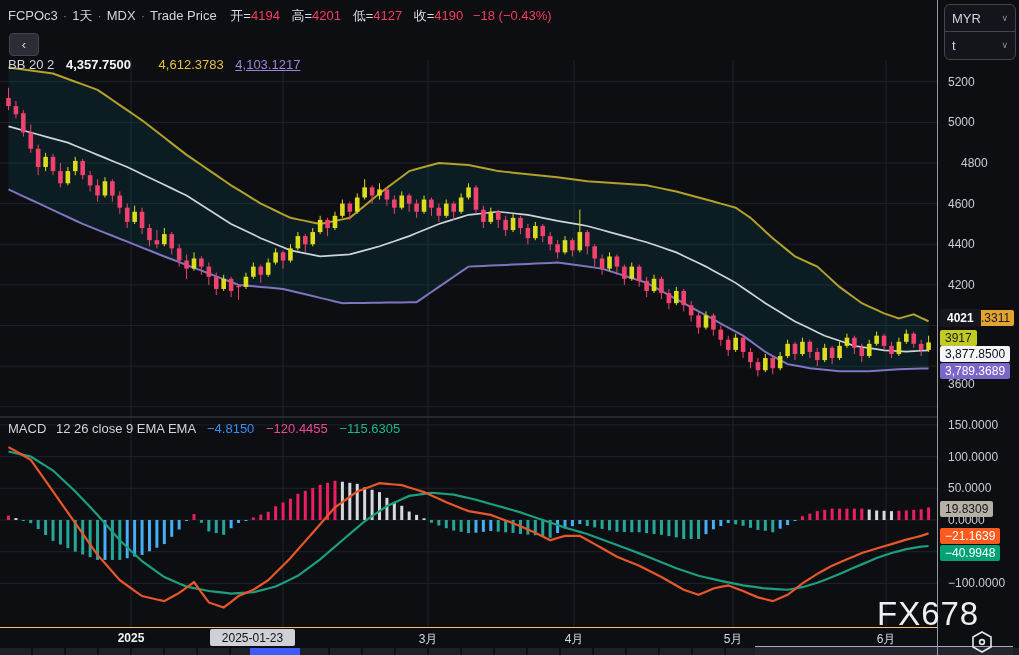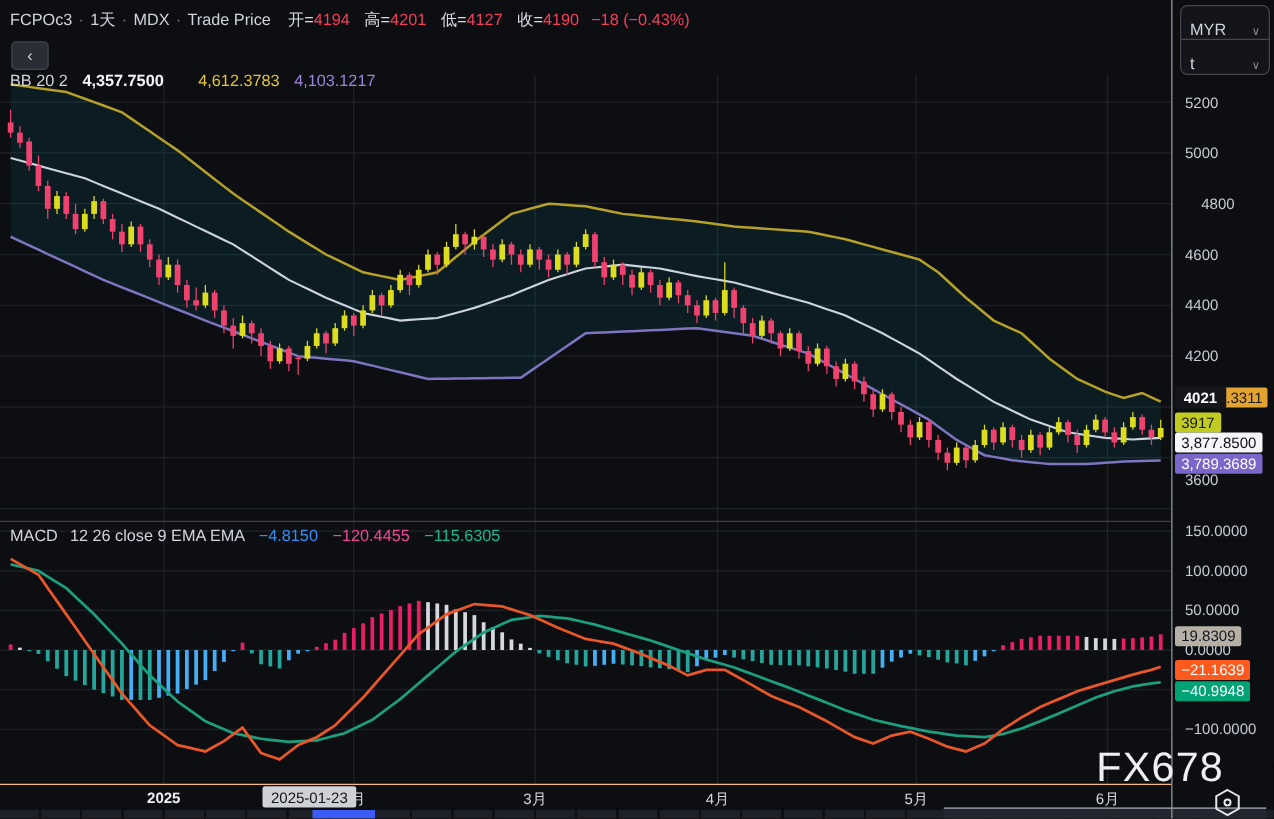--- a/index.html
+++ b/index.html
@@ -11,21 +11,21 @@
   #header .lbl{color:#d8dbe3;}
   #header .val{color:#f43e5c;}
   #header .chg{color:#f43e5c;margin-left:6px;}
   #back-btn{position:absolute;left:9px;top:33px;width:28px;height:21px;background:#2a2d35;
             border:1px solid #43464f;border-radius:4px;color:#d1d4dc;font-size:13px;
             display:flex;align-items:center;justify-content:center;z-index:30;cursor:pointer;}
   #bb-legend{position:absolute;left:8px;top:57px;font-size:13px;white-space:nowrap;z-index:30;}
   #bb-legend .name{color:#d1d4dc;}
   #bb-legend .basis{color:#f4f6fa;font-weight:bold;margin-left:8px;}
   #bb-legend .upper{color:#e3c237;margin-left:24px;}
-  #bb-legend .lower{color:#9c85d8;margin-left:8px;}
+  #bb-legend .lower{color:#9c85d8;margin-left:8px;text-decoration:underline;}
   #macd-legend{position:absolute;left:8px;top:421px;font-size:13px;white-space:nowrap;z-index:30;}
   #macd-legend .hist{color:#368cf0;margin-left:8px;}
   #macd-legend .macd{color:#ec4899;margin-left:8px;}
   #macd-legend .signal{color:#18b893;margin-left:8px;}
   
   #chart-svg{position:absolute;left:0;top:0;z-index:5;}
   
   #right-axis{position:absolute;left:937px;top:0;width:82px;height:655px;border-left:1px solid #9598a1;z-index:20;}
   .ptick{position:absolute;left:10px;font-size:12px;color:#c9cdd6;transform:translateY(-50%);}
   .badge{position:absolute;font-size:12px;border-radius:2px;padding:1px 5px;line-height:14px;white-space:nowrap;}
@@ -33,28 +33,28 @@
   #badge-cross-price{left:2px;top:309px;background:#15171c;color:#fff;font-weight:bold;padding:2px 7px;}
   #badge-last{left:2px;top:330px;background:#c2cb21;color:#17191e;}
   #badge-bb-basis{left:2px;top:346px;background:#f4f6f9;color:#0c0d10;}
   #badge-bb-lower{left:2px;top:363px;background:#7a67c9;color:#fff;}
   #badge-hist{left:2px;top:501px;background:#b6b0a6;color:#15171c;}
   #badge-macd{left:2px;top:528px;background:#ff5a1e;color:#fff;}
   #badge-signal{left:2px;top:545px;background:#00a376;color:#fff;}
   
   #cur-box{position:absolute;left:944px;top:4px;width:70px;height:54px;border:1px solid #43464f;
            border-radius:6px;z-index:25;background:#14151a;}
-  .cur-row{height:26px;display:flex;align-items:flex-end;justify-content:space-between;
+  .cur-row{height:26px;display:flex;align-items:center;justify-content:space-between;
            padding:0 7px;font-size:13px;color:#d1d4dc;cursor:pointer;}
   #cur-box .divider{height:1px;background:#43464f;}
   .chev{color:#8b8f99;font-size:9px;}
   
   #time-axis{position:absolute;left:0;top:627px;width:937px;height:20px;border-top:1px solid #fdba74;z-index:15;}
   .ttick{position:absolute;top:3px;font-size:12px;color:#d6d9df;transform:translateX(-50%);}
-  #date-badge{position:absolute;left:210px;top:1px;width:75px;height:17px;background:#cfd1d6;color:#101216;
+  #date-badge{position:absolute;left:210px;top:1px;width:85px;height:17px;background:#cfd1d6;color:#101216;
               font-size:12px;border-radius:2px;display:flex;align-items:center;justify-content:center;z-index:18;}
   
   #bottom-strip{position:absolute;left:0;top:648px;width:1019px;height:7px;background:#1d2027;z-index:14;
      background-image:repeating-linear-gradient(to right,#1d2027 0,#1d2027 31px,#0e1015 31px,#0e1015 33px);}
   #strip-blue{position:absolute;left:250px;top:648px;width:50px;height:7px;background:#3b5cf6;z-index:16;}
   #strip-box{position:absolute;left:755px;top:646px;width:258px;height:9px;background:#23262e;
              border-top:1px solid #a7abb5;z-index:16;}
   
   #watermark{position:absolute;left:877px;top:595px;font-size:33px;letter-spacing:1px;color:#eef0f4;z-index:22;}
   #hex-icon{position:absolute;left:968px;top:630px;z-index:23;}

